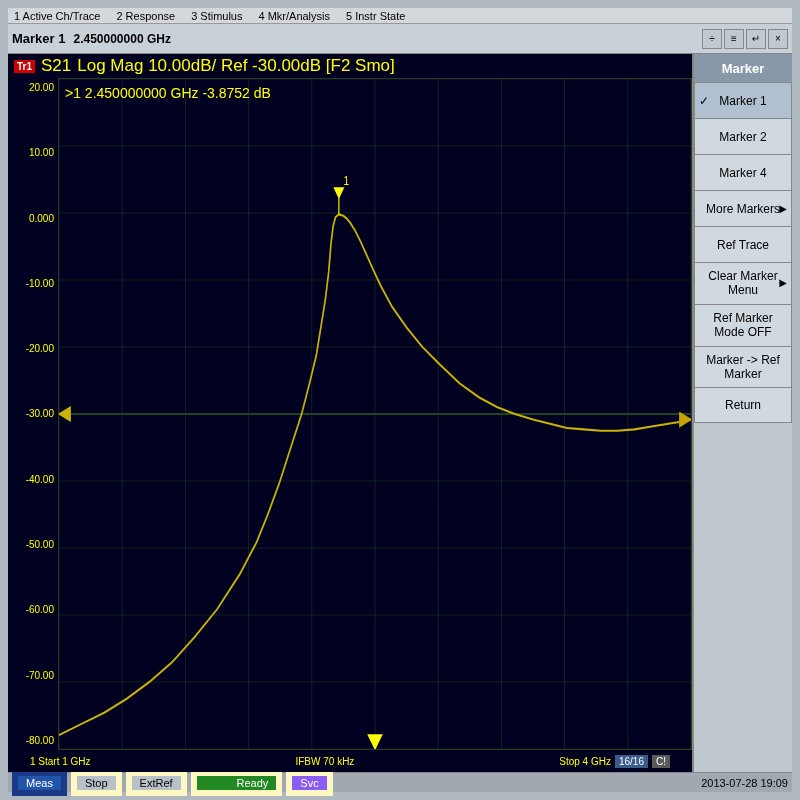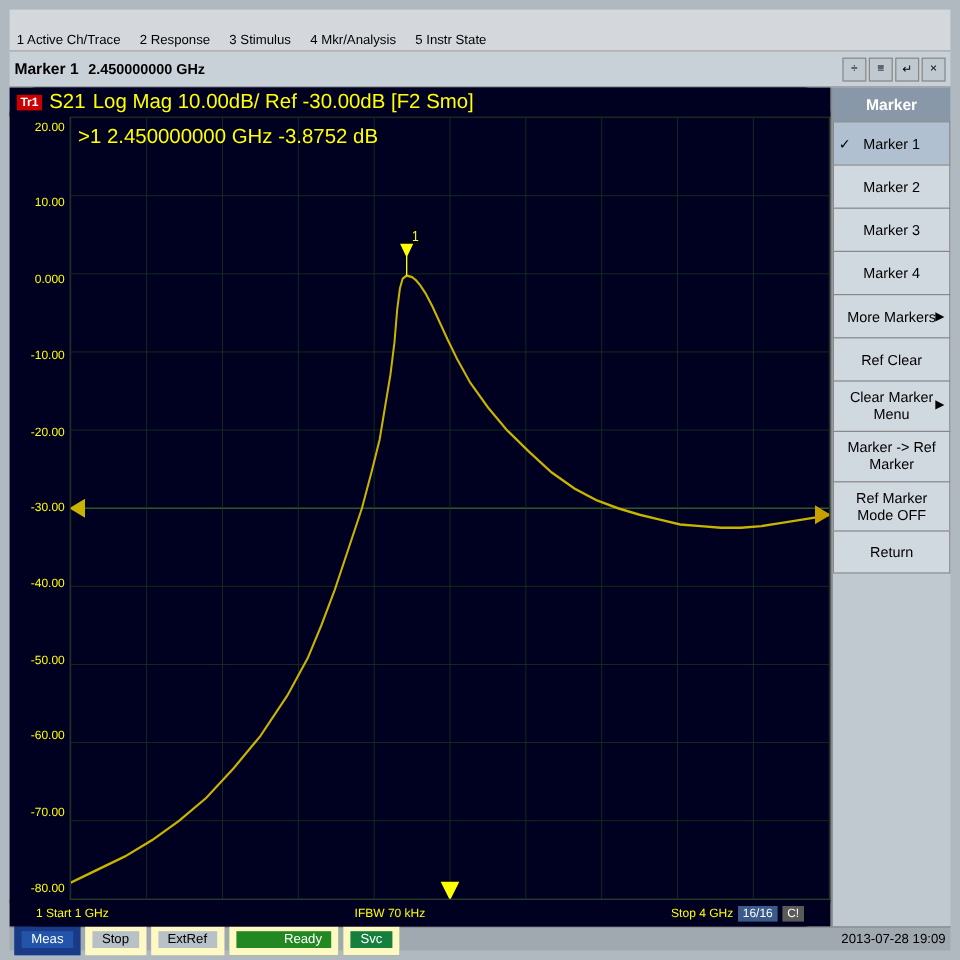--- a/index.html
+++ b/index.html
@@ -20,23 +20,23 @@
       flex-direction: column;
       padding: 8px;
     }
 
     .menu-bar {
       background: #d4d8dc;
       padding: 2px 6px;
       font-size: 11px;
       color: #000;
       border-bottom: 1px solid #999;
-      height: 35px;
-      display: flex;
-      align-items: flex-end;
+      height: 16px;
+      display: flex;
+      align-items: center;
       gap: 16px;
     }
 
     .menu-item {
       cursor: pointer;
       white-space: nowrap;
     }
 
     .title-bar {
       background: #c8d0d8;
@@ -82,21 +82,20 @@
       display: flex;
       flex: 1;
     }
 
     .chart-panel {
       flex: 1;
       background: #000020;
       display: flex;
       flex-direction: column;
       position: relative;
-      border-radius: 22px;
     }
 
     .chart-header {
       background: #000020;
       padding: 3px 6px;
       display: flex;
       align-items: center;
       gap: 6px;
       height: 24px;
     }
@@ -143,21 +142,21 @@
       flex: 1;
       position: relative;
       border: 1px solid #2a3a2a;
     }
 
     .marker-info {
       position: absolute;
       top: 6px;
       left: 6px;
       color: #ffff00;
-      font-size: 17px;
+      font-size: 14px;
     }
 
     .bottom-bar {
       background: #000020;
       height: 22px;
       display: flex;
       align-items: center;
       padding: 0 22px;
       color: #ffff00;
       font-size: 10px;
@@ -201,21 +200,21 @@
       font-size: 11px;
     }
 
     .status-item.active {
       background: #2255aa;
       color: #fff;
       border-color: #1a3a88;
     }
 
     .status-item.green { background: #228822; color: #fff; padding-left: 40px; }
-    .status-item.gray { background: #15803d; color: #fff; }
+    .status-item.gray { background: #8b5cf6; color: #fff; }
 
     .status-time {
       margin-left: auto;
       font-size: 11px;
       text-align: right;
     }
 
     .right-panel {
       width: 100px;
       background: #c0c8d0;
@@ -387,41 +386,38 @@
       <div class="right-panel-title">Marker</div>
 
       <div class="right-btn active">
         <span class="checkmark">✓</span>
         <span>Marker 1</span>
       </div>
       <div class="right-btn">
         <span>Marker 2</span>
       </div>
       <div class="right-btn">
-        <span>Marker 3</span>
-      </div>
-      <div class="right-btn">
         <span>Marker 4</span>
       </div>
       <div class="right-btn">
         <span>More Markers</span>
         <span class="arrow">▶</span>
       </div>
       <div class="right-btn">
-        <span>Ref Clear</span>
+        <span>Ref Trace</span>
       </div>
       <div class="right-btn" style="line-height:1.2;">
         <span>Clear Marker Menu</span>
         <span class="arrow">▶</span>
       </div>
       <div class="right-btn" style="line-height:1.2;">
+        <span>Ref Marker Mode OFF</span>
+      </div>
+      <div class="right-btn" style="line-height:1.2;">
         <span>Marker -&gt; Ref Marker</span>
-      </div>
-      <div class="right-btn" style="line-height:1.2;">
-        <span>Ref Marker Mode OFF</span>
       </div>
       <div class="right-btn right-btn-last">
         <span>Return</span>
       </div>
     </div>
 
   </div>
 
   <div class="status-bar">
     <span class="status-item active">Meas</span>

